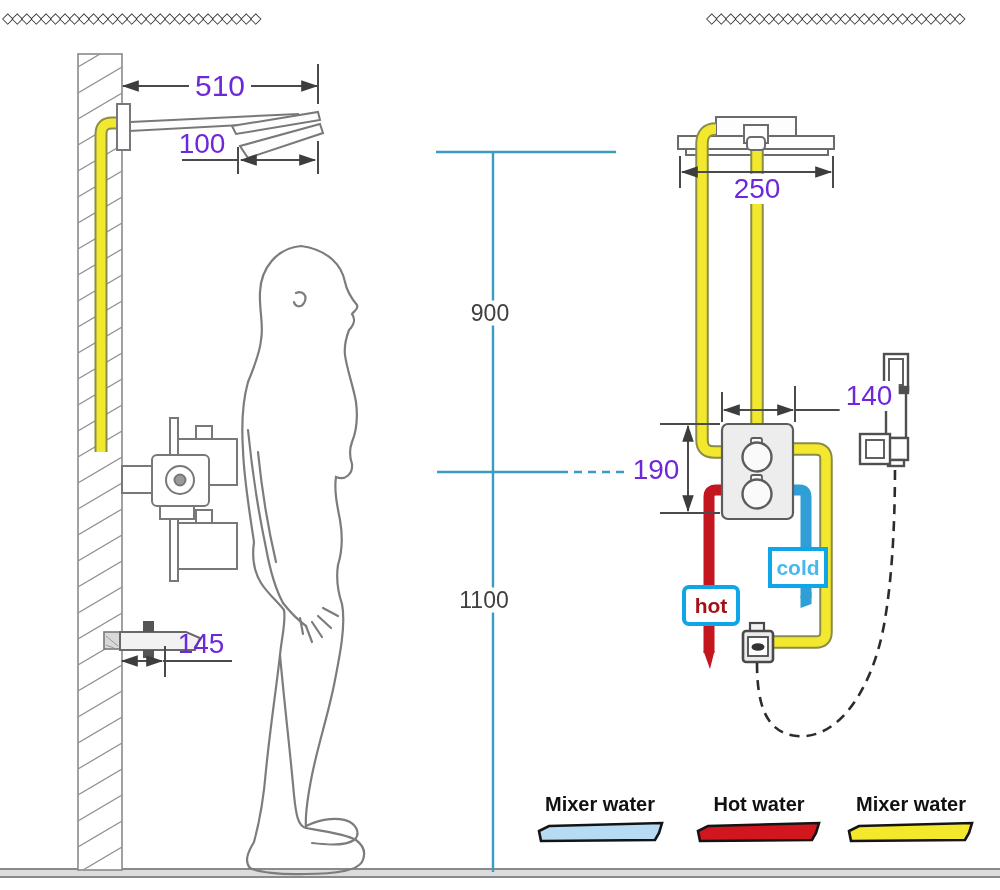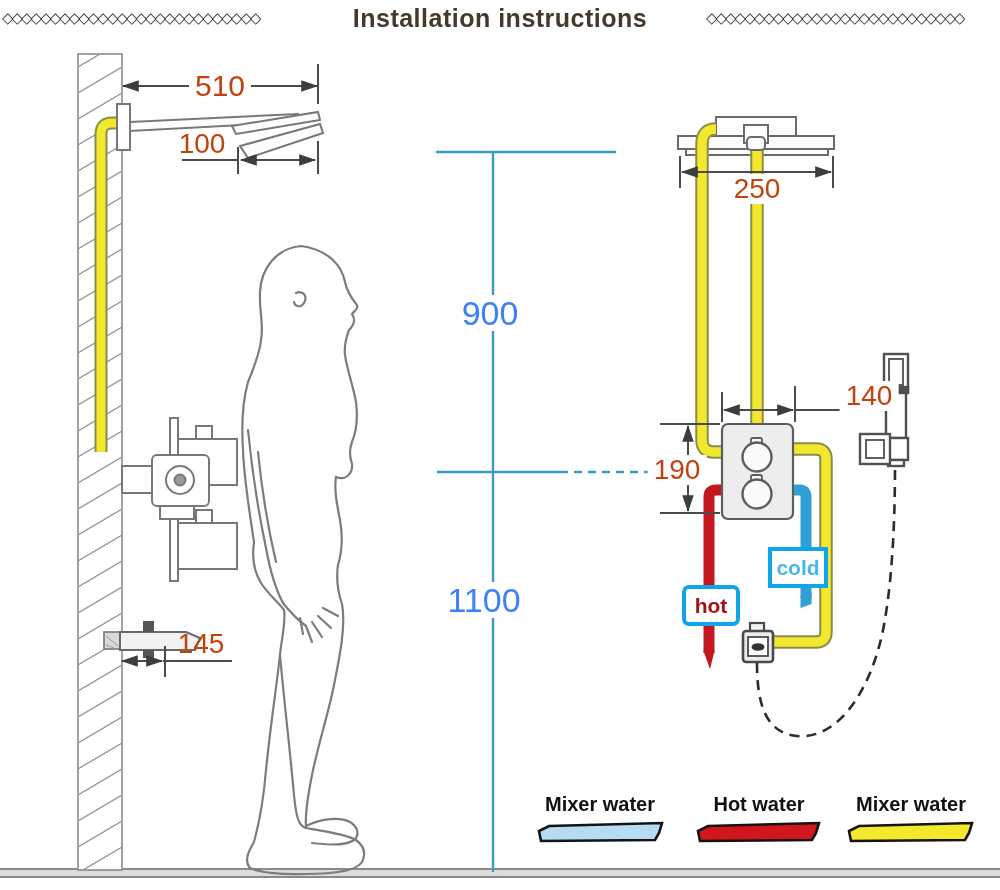--- a/index.html
+++ b/index.html
@@ -1,22 +1,22 @@
 <!DOCTYPE html>
 <html><head>
 <meta charset="utf-8">
 <style>
   html,body{margin:0;padding:0;background:#fff;}
   #stage{position:relative;width:1000px;height:890px;background:#ffffff;overflow:hidden;
          font-family:"Liberation Sans", sans-serif;}
   #art{position:absolute;left:0;top:0;}
   .lbl{position:absolute;transform:translate(-50%,-50%);white-space:nowrap;
-       color:#c2410c;font-size:28px;line-height:1;}
+       color:#6d28d9;font-size:28px;line-height:1;}
   .lbl.bg{background:#fff;padding:1px 6px;}
-  .cyan{color:#3b82f6;font-size:34px;}
+  .cyan{color:#404040;font-size:23px;}
   .deco{position:absolute;top:9px;height:20px;width:292px;overflow:hidden;
         font-size:15px;letter-spacing:-2px;color:#2e2e2e;white-space:nowrap;}
   #title{position:absolute;left:500px;top:18px;transform:translate(-50%,-50%);
          font-size:25px;font-weight:bold;color:#44392b;letter-spacing:.5px;white-space:nowrap;}
   .tag{position:absolute;background:#fff;border:4px solid #0ea5e9;text-align:center;
        font-weight:bold;font-size:21px;}
   .tag-hot{left:682px;top:585px;width:50px;height:33px;line-height:33px;color:#a31016;border-radius:7px;}
   .tag-cold{left:768px;top:547px;width:52px;height:33px;line-height:33px;color:#48b8ea;}
   .leg{position:absolute;width:132px;text-align:center;}
   .leg .t{font-size:20px;font-weight:bold;color:#111;margin-bottom:7px;white-space:nowrap;}
@@ -201,31 +201,30 @@
     </g>
 
     <g stroke="#141414" stroke-width="2.6" stroke-linejoin="miter">
       <polygon points="541,841 539,831 549,826 662,823 659,833 655,840" fill="#b5dcf2"></polygon>
       <polygon points="700,841 698,831 708,826 819,823 816,833 812,840" fill="#d2161e"></polygon>
       <polygon points="851,841 849,831 859,826 972,823 969,833 965,840" fill="#f3e82b"></polygon>
     </g>
   </svg>
 
   <div class="deco" style="left:2px">◇◇◇◇◇◇◇◇◇◇◇◇◇◇◇◇◇◇◇◇◇◇◇◇◇◇◇</div>
-  <div id="title">Installation instructions</div>
   <div class="deco" style="left:706px">◇◇◇◇◇◇◇◇◇◇◇◇◇◇◇◇◇◇◇◇◇◇◇◇◇◇◇</div>
 
   <div class="lbl bg" style="left:220px;top:86px;font-size:30px">510</div>
   <div class="lbl" style="left:202px;top:144px">100</div>
   <div class="lbl bg cyan" style="left:490px;top:313px">900</div>
   <div class="lbl bg cyan" style="left:484px;top:600px">1100</div>
   <div class="lbl" style="left:201px;top:644px">145</div>
   <div class="lbl bg" style="left:757px;top:189px">250</div>
   <div class="lbl bg" style="left:869px;top:396px">140</div>
-  <div class="lbl bg" style="left:677px;top:470px">190</div>
+  <div class="lbl bg" style="left:656px;top:470px">190</div>
 
   <div class="tag tag-hot">hot</div>
   <div class="tag tag-cold">cold</div>
 
   <div class="leg" style="left:534px;top:793px">
     <div class="t">Mixer water</div>
   </div>
   <div class="leg" style="left:693px;top:793px">
     <div class="t">Hot water</div>
   </div>

